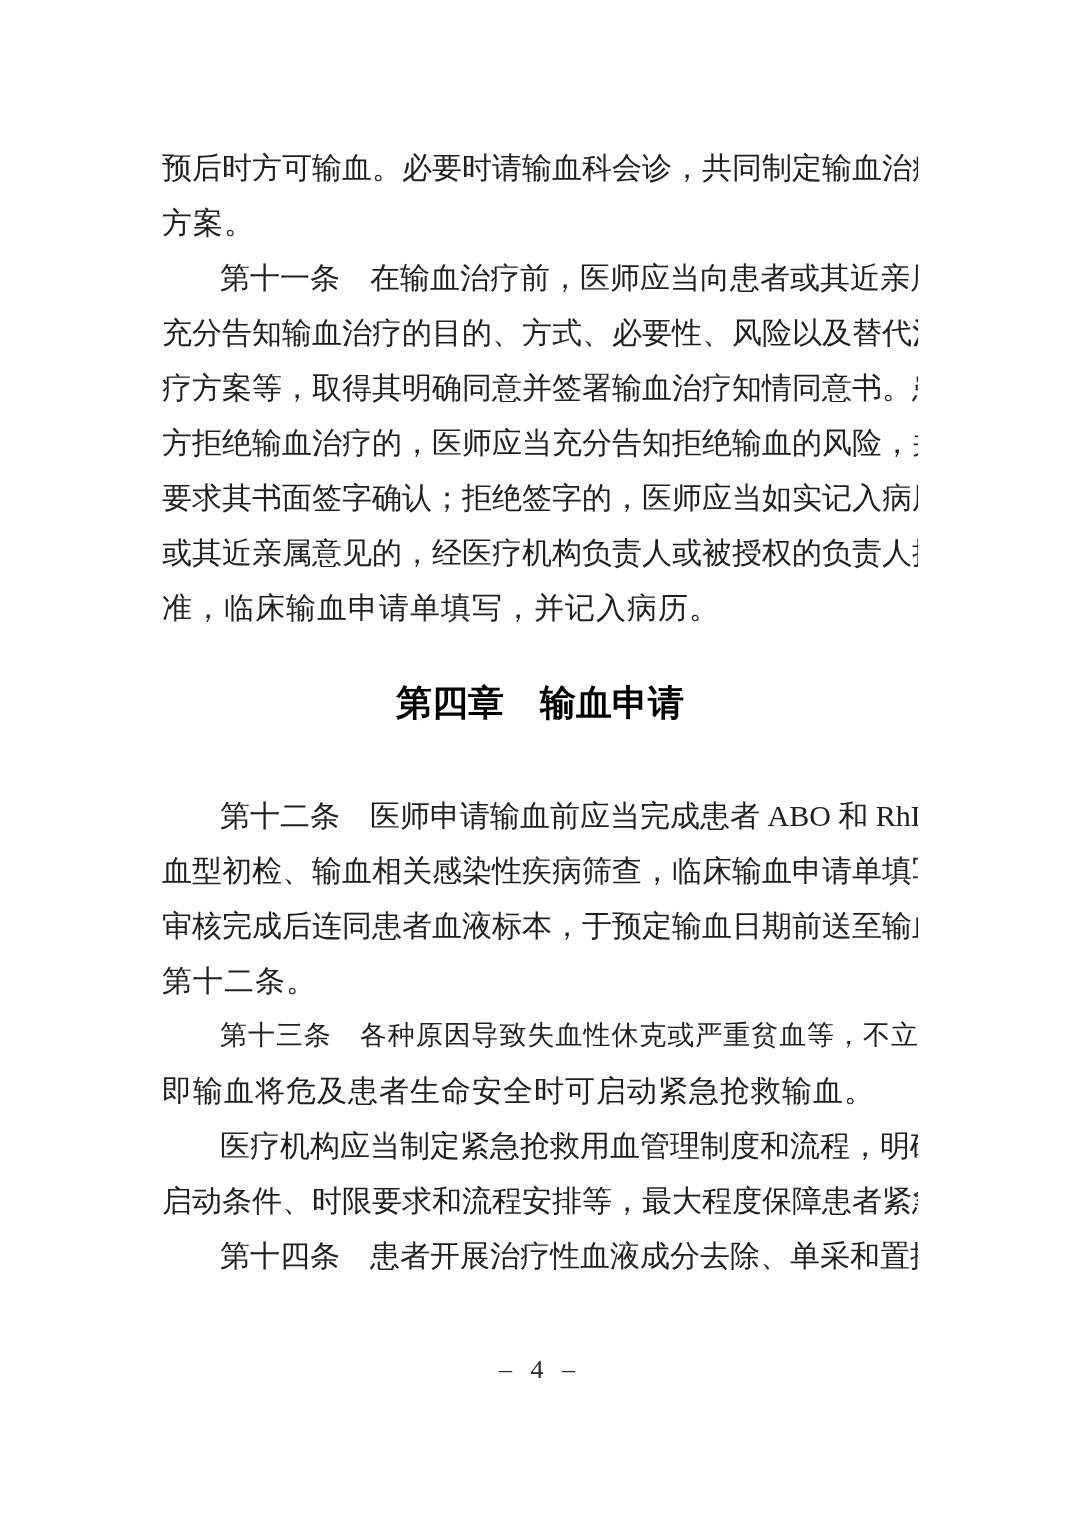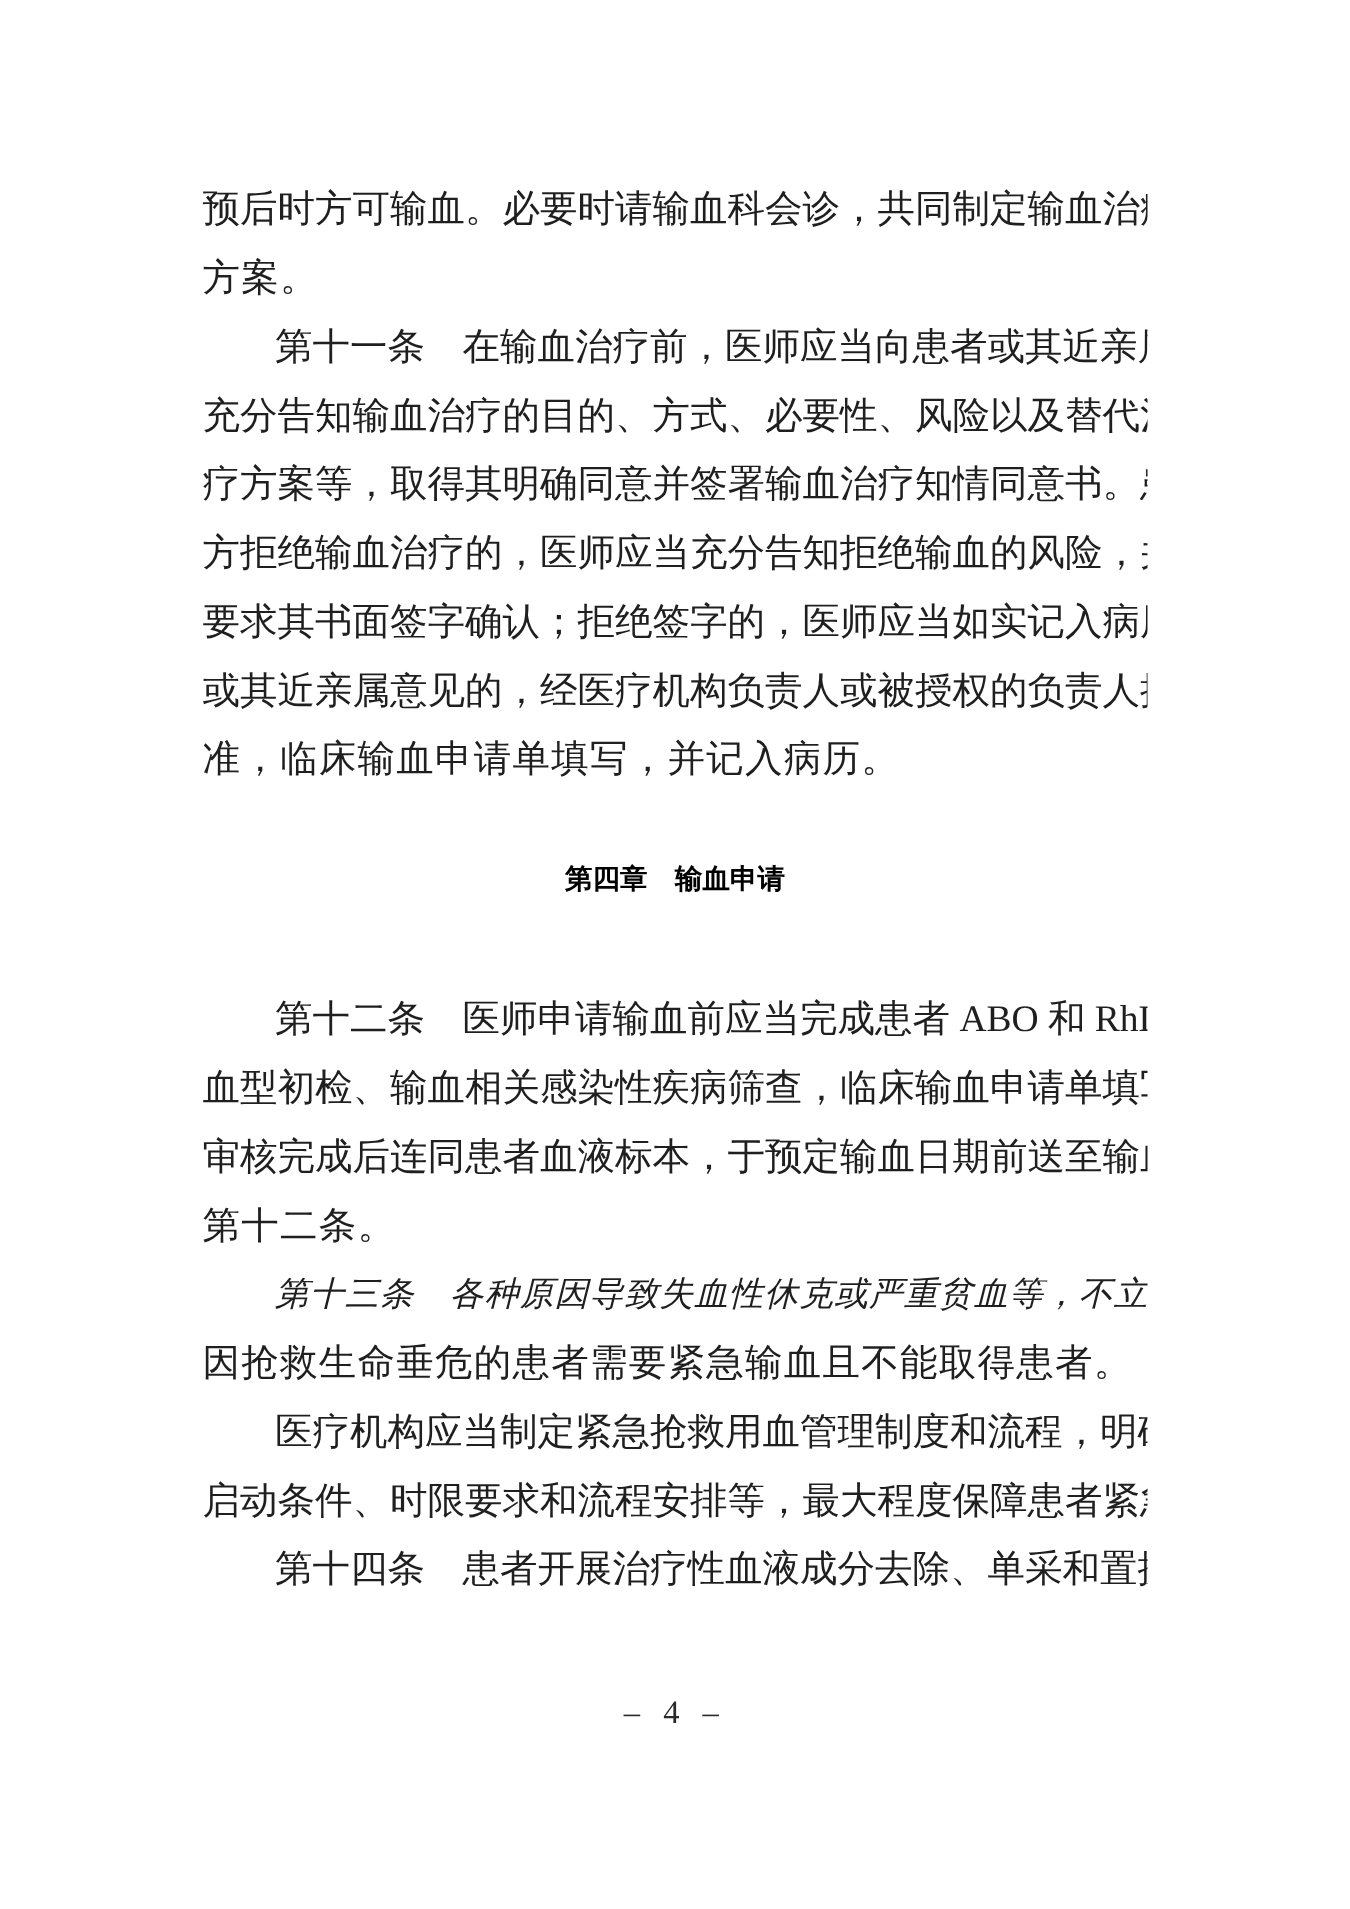--- a/index.html
+++ b/index.html
@@ -26,29 +26,29 @@
     text-align-last: justify;
     overflow: hidden;
     white-space: nowrap;
   }
   .line.indent { padding-left: 58px; }
   .line.end {
     text-align: right;
     text-align-last: left;
     letter-spacing: 1px;
   }
-  .line.tight { font-size: 27px; font-style: italic; }
+  .line.tight { font-size: 27px; }
   .chapter-heading {
     margin-top: 40px;
     height: 55px;
     line-height: 55px;
     text-align: center;
     font-family: "Liberation Sans", "DejaVu Sans", sans-serif;
     font-weight: bold;
-    font-size: 22px;
+    font-size: 36px;
     color: #000000;
   }
   .section2 { margin-top: 58px; }
   .page-footer {
     margin-top: 72px;
     height: 30px;
     line-height: 30px;
     text-align: center;
     font-size: 26px;
     letter-spacing: 6px;
@@ -72,21 +72,21 @@
     <div class="line end">准，临床输血申请单填写，并记入病历。</div>
 
     <div class="chapter-heading">第四章　输血申请</div>
 
     <div class="section2">
       <div class="line indent">第十二条　医师申请输血前应当完成患者 ABO 和 RhD</div>
       <div class="line">血型初检、输血相关感染性疾病筛查，临床输血申请单填写、</div>
       <div class="line">审核完成后连同患者血液标本，于预定输血日期前送至输血</div>
       <div class="line end">第十二条。</div>
       <div class="line indent tight">第十三条　各种原因导致失血性休克或严重贫血等，不立</div>
-      <div class="line end">因抢救生命垂危的患者需要紧急输血且不能取得患者。</div>
+      <div class="line end">即输血将危及患者生命安全时可启动紧急抢救输血。</div>
       <div class="line indent">医疗机构应当制定紧急抢救用血管理制度和流程，明确</div>
       <div class="line">启动条件、时限要求和流程安排等，最大程度保障患者紧急</div>
       <div class="line indent">第十四条　患者开展治疗性血液成分去除、单采和置换</div>
     </div>
 
     <div class="page-footer">– 4 –</div>
 
   </div>
 </div>
 

